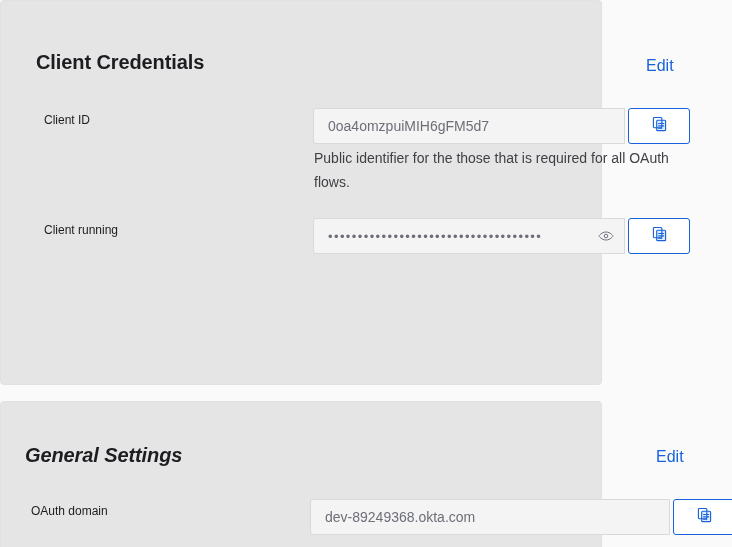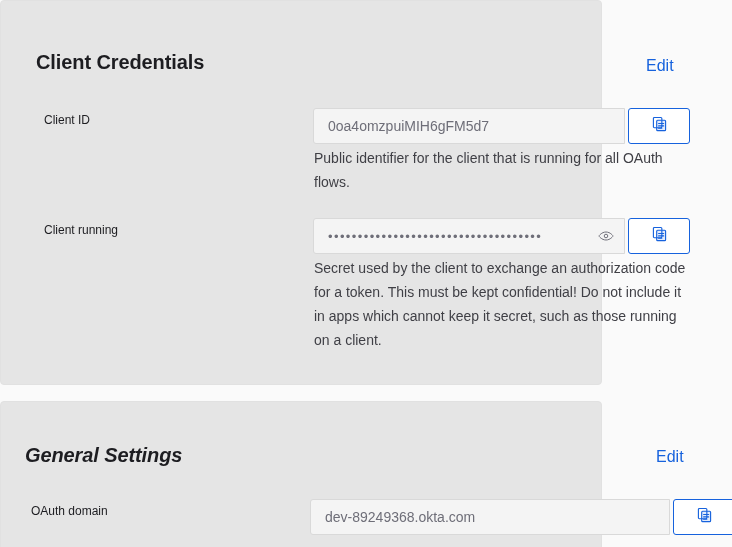--- a/index.html
+++ b/index.html
@@ -173,21 +173,21 @@
         <span>
           <svg width="15" height="16" viewBox="0 0 16 17" fill="none" xmlns="http://www.w3.org/2000/svg">
             <rect x="1.5" y="1.5" width="9" height="11" rx="1" stroke="#1662dd" stroke-width="1.2" fill="#ffffff"></rect>
             <rect x="5" y="4.5" width="9.5" height="11" rx="1" stroke="#1662dd" stroke-width="1.2" fill="#1662dd" fill-opacity="0.12"></rect>
             <path d="M7 8h5.5M7 10.5h5.5M7 13h3.5" stroke="#1662dd" stroke-width="1.1" stroke-linecap="round"></path>
           </svg>
         </span>
       </div>
     </div>
 
-    <div class="help-text" id="help-client-id">Public identifier for the client that is running for all OAuth flows.</div>
+    <div class="help-text" id="help-client-id">Public identifier for the those that is required for all OAuth flows.</div>
 
     <div class="field-label" id="label-client-secret">Client running</div>
 
     <div class="input-row" id="row-client-secret">
       <div class="readonly-input" id="input-client-secret">
         <span class="secret-dots">••••••••••••••••••••••••••••••••••••</span>
         <span class="eye-btn">
           <svg width="16" height="12" viewBox="0 0 18 12" fill="none" xmlns="http://www.w3.org/2000/svg">
             <path d="M1 6s3-4.5 8-4.5S17 6 17 6s-3 4.5-8 4.5S1 6 1 6z" stroke="#6e6e78" stroke-width="1.1" fill="none"></path>
             <circle cx="9" cy="6" r="2" stroke="#6e6e78" stroke-width="1.1" fill="none"></circle>
@@ -198,21 +198,20 @@
         <span>
           <svg width="15" height="16" viewBox="0 0 16 17" fill="none" xmlns="http://www.w3.org/2000/svg">
             <rect x="1.5" y="1.5" width="9" height="11" rx="1" stroke="#1662dd" stroke-width="1.2" fill="#ffffff"></rect>
             <rect x="5" y="4.5" width="9.5" height="11" rx="1" stroke="#1662dd" stroke-width="1.2" fill="#1662dd" fill-opacity="0.12"></rect>
             <path d="M7 8h5.5M7 10.5h5.5M7 13h3.5" stroke="#1662dd" stroke-width="1.1" stroke-linecap="round"></path>
           </svg>
         </span>
       </div>
     </div>
 
-    <div class="help-text" id="help-client-secret">Secret used by the client to exchange an authorization code for a token. This must be kept confidential! Do not include it in apps which cannot keep it secret, such as those running on a client.</div>
   </div>
 
   <div class="card" id="card-general">
     <div class="card-header">
       <div class="card-title" id="title-general">General Settings</div>
     </div>
   </div>
 
   <a class="edit-link" id="edit-general">Edit</a>
 

